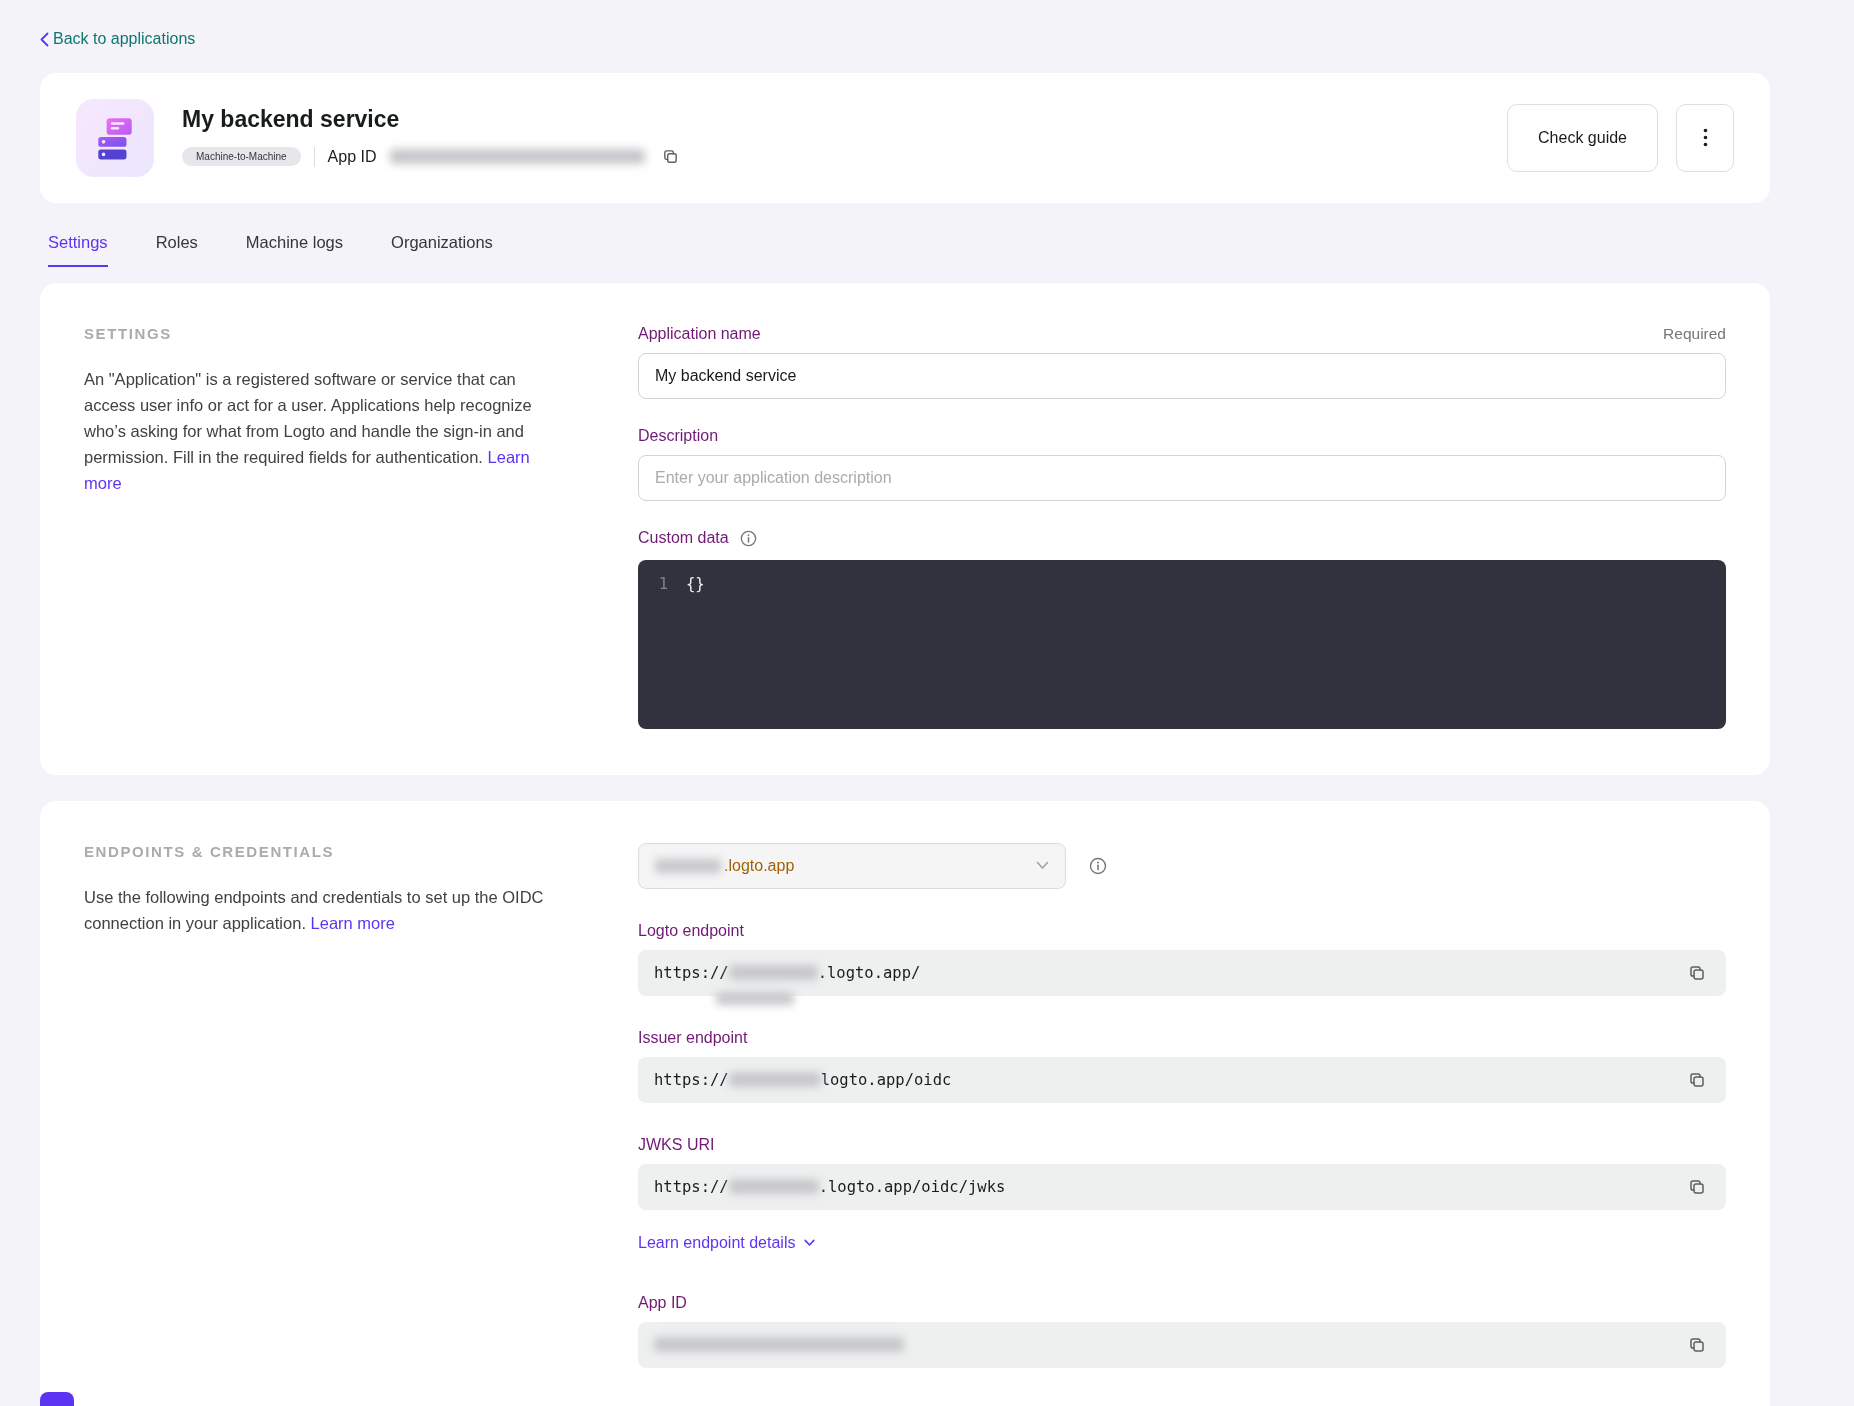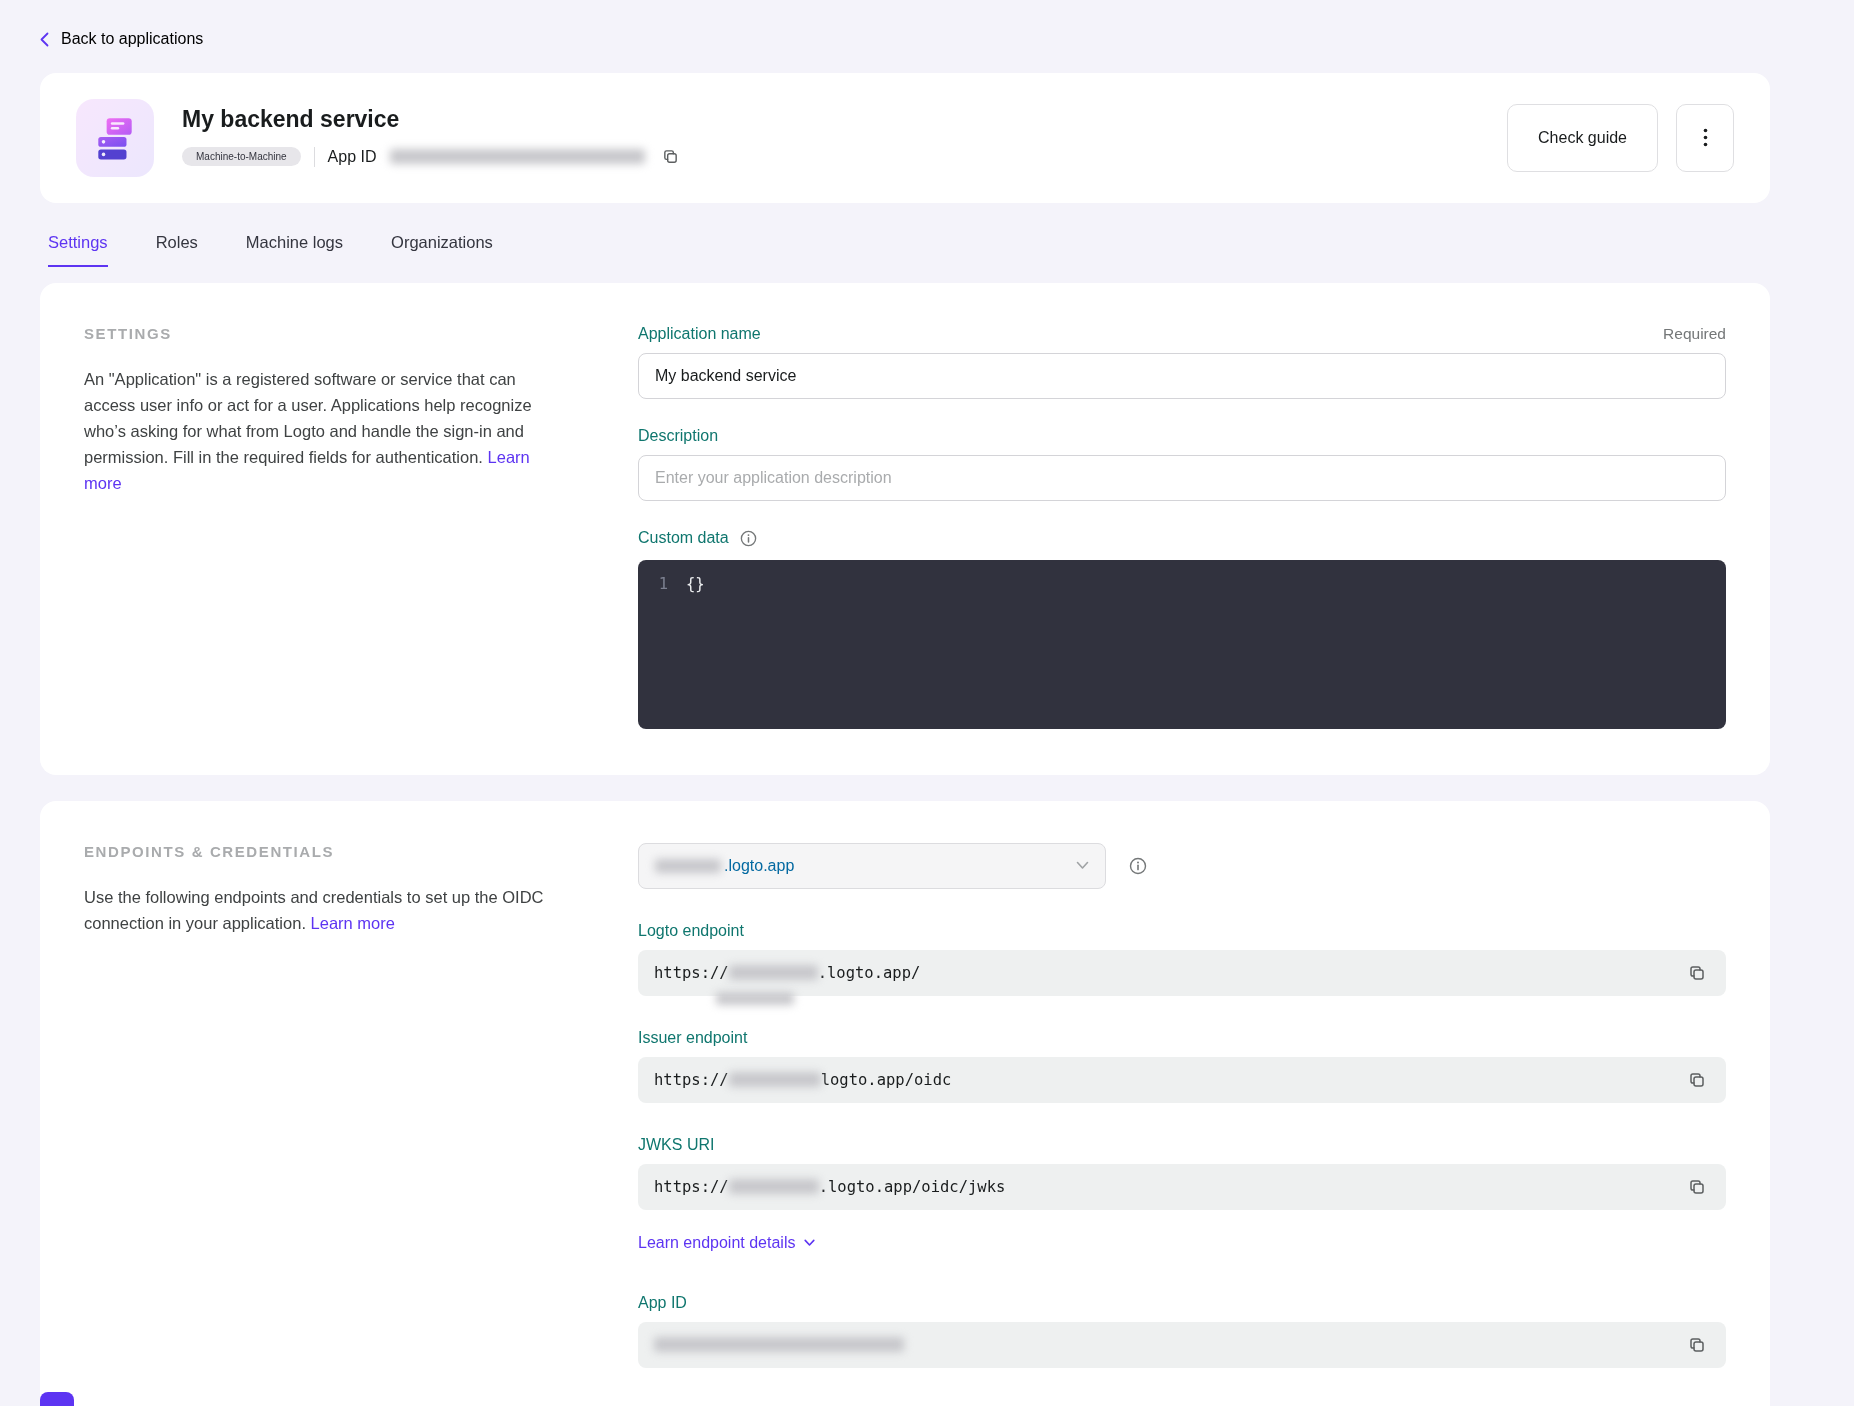--- a/index.html
+++ b/index.html
@@ -10,22 +10,22 @@
     color: #191c1d;
     overflow: hidden;
     position: relative;
   }
   .page { width: 1730px; margin-left: 40px; padding-top: 30px; }
 
   a { text-decoration: none; }
 
   
   .back-link {
-    display: inline-flex; align-items: center; gap: 12px;
-    color: #000000; font-size: 16px; font-weight: 500; cursor: pointer;
+    display: inline-flex; align-items: center; gap: 4px;
+    color: #0f766e; font-size: 16px; font-weight: 500; cursor: pointer;
   }
 
   
   .card { background: #ffffff; border-radius: 16px; }
 
   
   .header-card {
     margin-top: 22px; padding: 26px 36px;
     display: flex; align-items: center;
   }
@@ -69,21 +69,21 @@
     margin-top: 16px; padding: 42px 44px 46px 44px;
     display: grid; grid-template-columns: 462px 1fr; column-gap: 92px;
   }
   .section-card + .section-card { margin-top: 26px; }
   .sec-heading { font-size: 15px; font-weight: 700; letter-spacing: 1.6px; color: #a9abad; }
   .sec-desc { margin-top: 24px; font-size: 16.5px; line-height: 26px; color: #3f4243; }
   .learn-more { color: #5d34f2; cursor: pointer; }
 
   
   .field-head { display: flex; justify-content: space-between; align-items: center; }
-  .field-label { font-size: 16px; font-weight: 500; color: #0f766e; }
+  .field-label { font-size: 16px; font-weight: 500; color: #701a75; }
   .required-note { font-size: 15.5px; color: #747778; font-weight: 400; }
   .label-row { display: flex; align-items: center; gap: 10px; }
   .text-input {
     margin-top: 10px; width: 100%; height: 46px;
     border: 1px solid #d4d4d8; border-radius: 8px;
     padding: 0 16px; font-size: 16px; color: #191c1d;
     font-family: inherit; background: #fff; outline: none;
   }
   .text-input::placeholder { color: #a9abad; }
   .field-group { margin-top: 0; }
@@ -94,24 +94,24 @@
     margin-top: 12px; background: #31323e; border-radius: 8px;
     height: 169px; display: flex; padding: 15px 0;
     font-family: "DejaVu Sans Mono", monospace; font-size: 15.5px;
   }
   .editor-gutter { width: 48px; text-align: right; color: #7c8090; padding-right: 18px; }
   .editor-code { color: #eceef0; white-space: pre; }
 
   
   .select-row { display: flex; align-items: center; gap: 22px; }
   .domain-select {
-    width: 468px; height: 46px; background: #f5f5f6;
+    width: 428px; height: 46px; background: #f5f5f6;
     border: 1px solid #dcdcdf; border-radius: 8px;
     display: flex; align-items: center; padding: 0 16px; gap: 3px;
-    cursor: pointer; font-size: 16px; color: #0369a1;
+    cursor: pointer; font-size: 16px; color: #a16207;
   }
   .domain-select .chev { margin-left: auto; display: flex; }
 
   .ep-group { margin-top: 33px; }
   .ro-field {
     margin-top: 10px; background: #eef0f0; border-radius: 8px; height: 46px;
     display: flex; align-items: center; padding: 11px 16px;
     font-family: "DejaVu Sans Mono", monospace; font-size: 15.5px; color: #191c1d;
     position: relative;
   }

